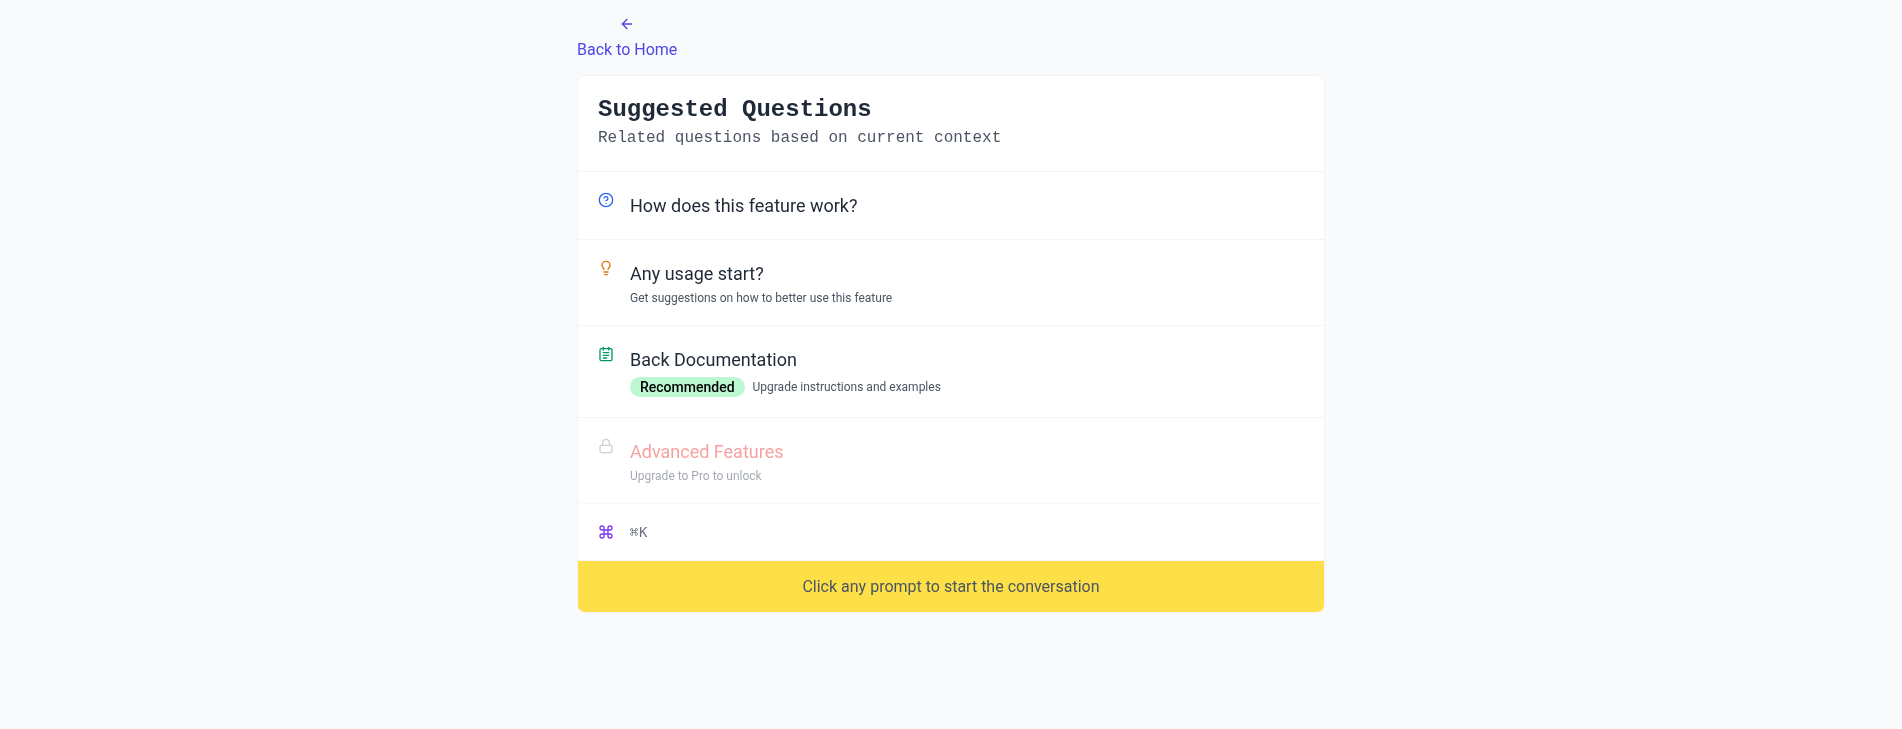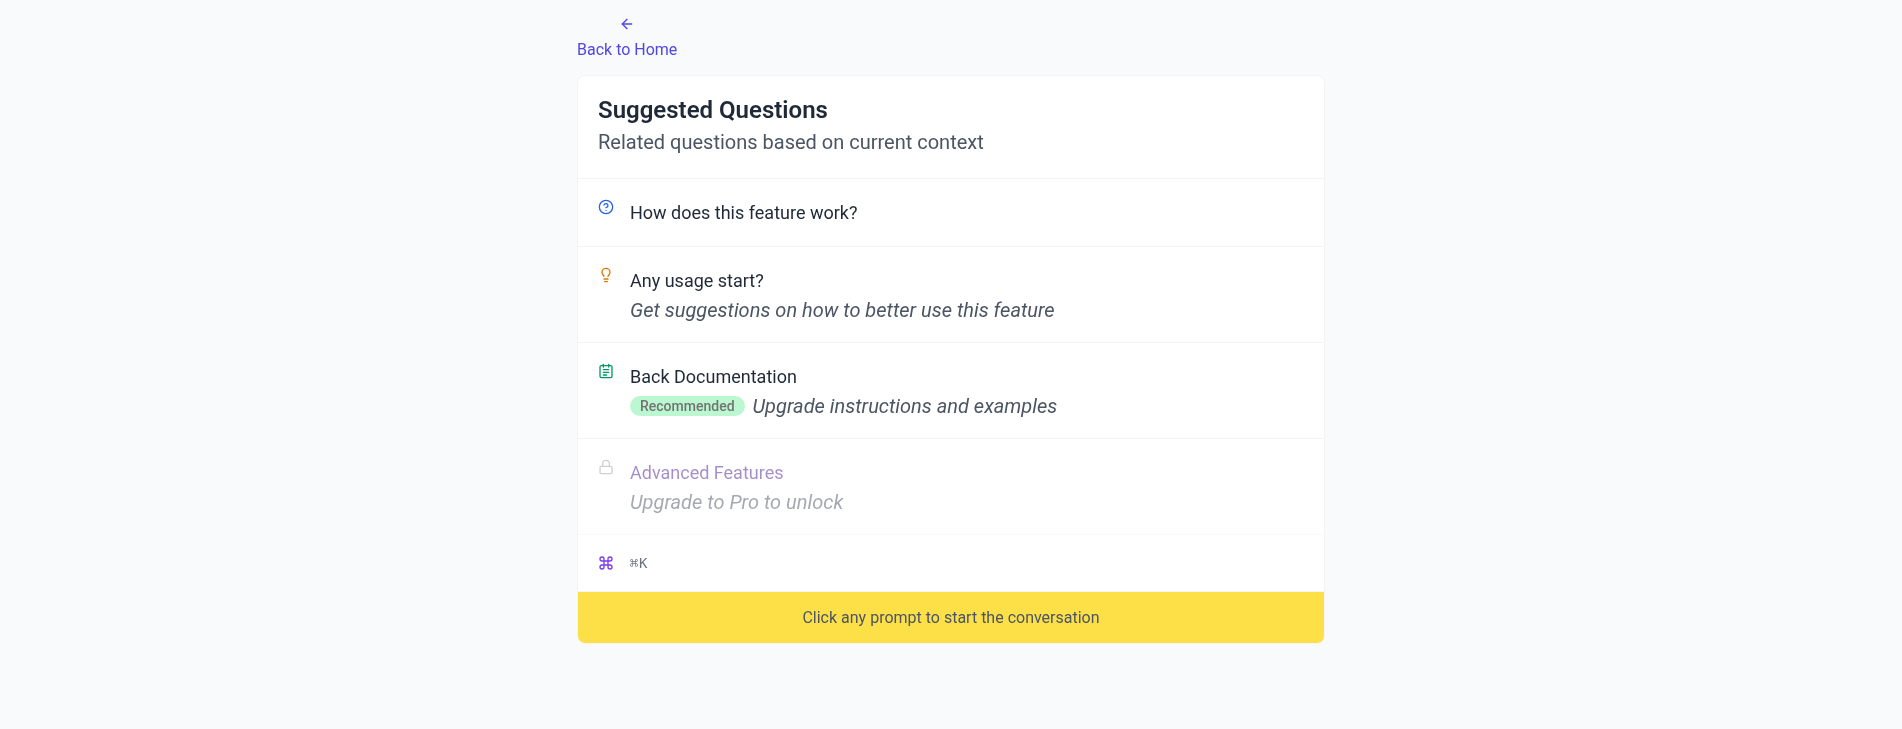--- a/index.html
+++ b/index.html
@@ -34,29 +34,30 @@
     }
     .card {
       background: #ffffff;
       border: 1px solid #f3f4f6;
       border-radius: 8px;
       overflow: hidden;
     }
     .card-header {
       padding: 20px 20px 24px 20px;
       border-bottom: 1px solid #f3f4f6;
+      font-family: Liberation Mono, monospace;
     }
     .card-title {
       font-size: 24px;
       font-weight: 600;
       color: #1f2937;
       margin-bottom: 6px;
     }
     .card-subtitle {
-      font-size: 20px;
+      font-size: 16px;
       color: #4b5563;
     }
     .list-item {
       display: flex;
       align-items: flex-start;
       gap: 16px;
       padding: 20px;
       border-bottom: 1px solid #f3f4f6;
       cursor: pointer;
     }
@@ -85,48 +86,47 @@
       color: #1f2937;
       line-height: 1.5;
     }
     .item-desc-row {
       display: flex;
       align-items: center;
       gap: 8px;
       margin-top: 4px;
     }
     .item-description {
-      font-size: 20px;
+      font-size: 12px;
       color: #4b5563;
-      font-style: italic;
     }
     .badge {
       display: inline-block;
       padding: 2px 10px;
       border-radius: 999px;
       font-size: 14px;
       font-weight: 500;
       background-color: #bbf7d0;
-      color: #737373;
+      color: #000000;
     }
     .shortcut {
       font-size: 14px;
       color: #6b7280;
       font-family: ui-monospace, SFMono-Regular, Menlo, monospace;
       letter-spacing: 0.5px;
     }
     .footer {
       padding: 16px;
       text-align: center;
       font-size: 16px;
       color: #4b5563;
       background-color: #fde047;
     }
     .disabled .item-title {
-      color: #4c1d95;
+      color: #ef4444;
     }
   </style>
 </head>
 <body>
 
 <div class="container">
   <a class="back-link">
     <span class="item-icon">
       <svg viewBox="0 0 24 24" fill="none" stroke="currentColor" stroke-width="2" stroke-linecap="round" stroke-linejoin="round">
         <path d="m12 19-7-7 7-7"></path>

